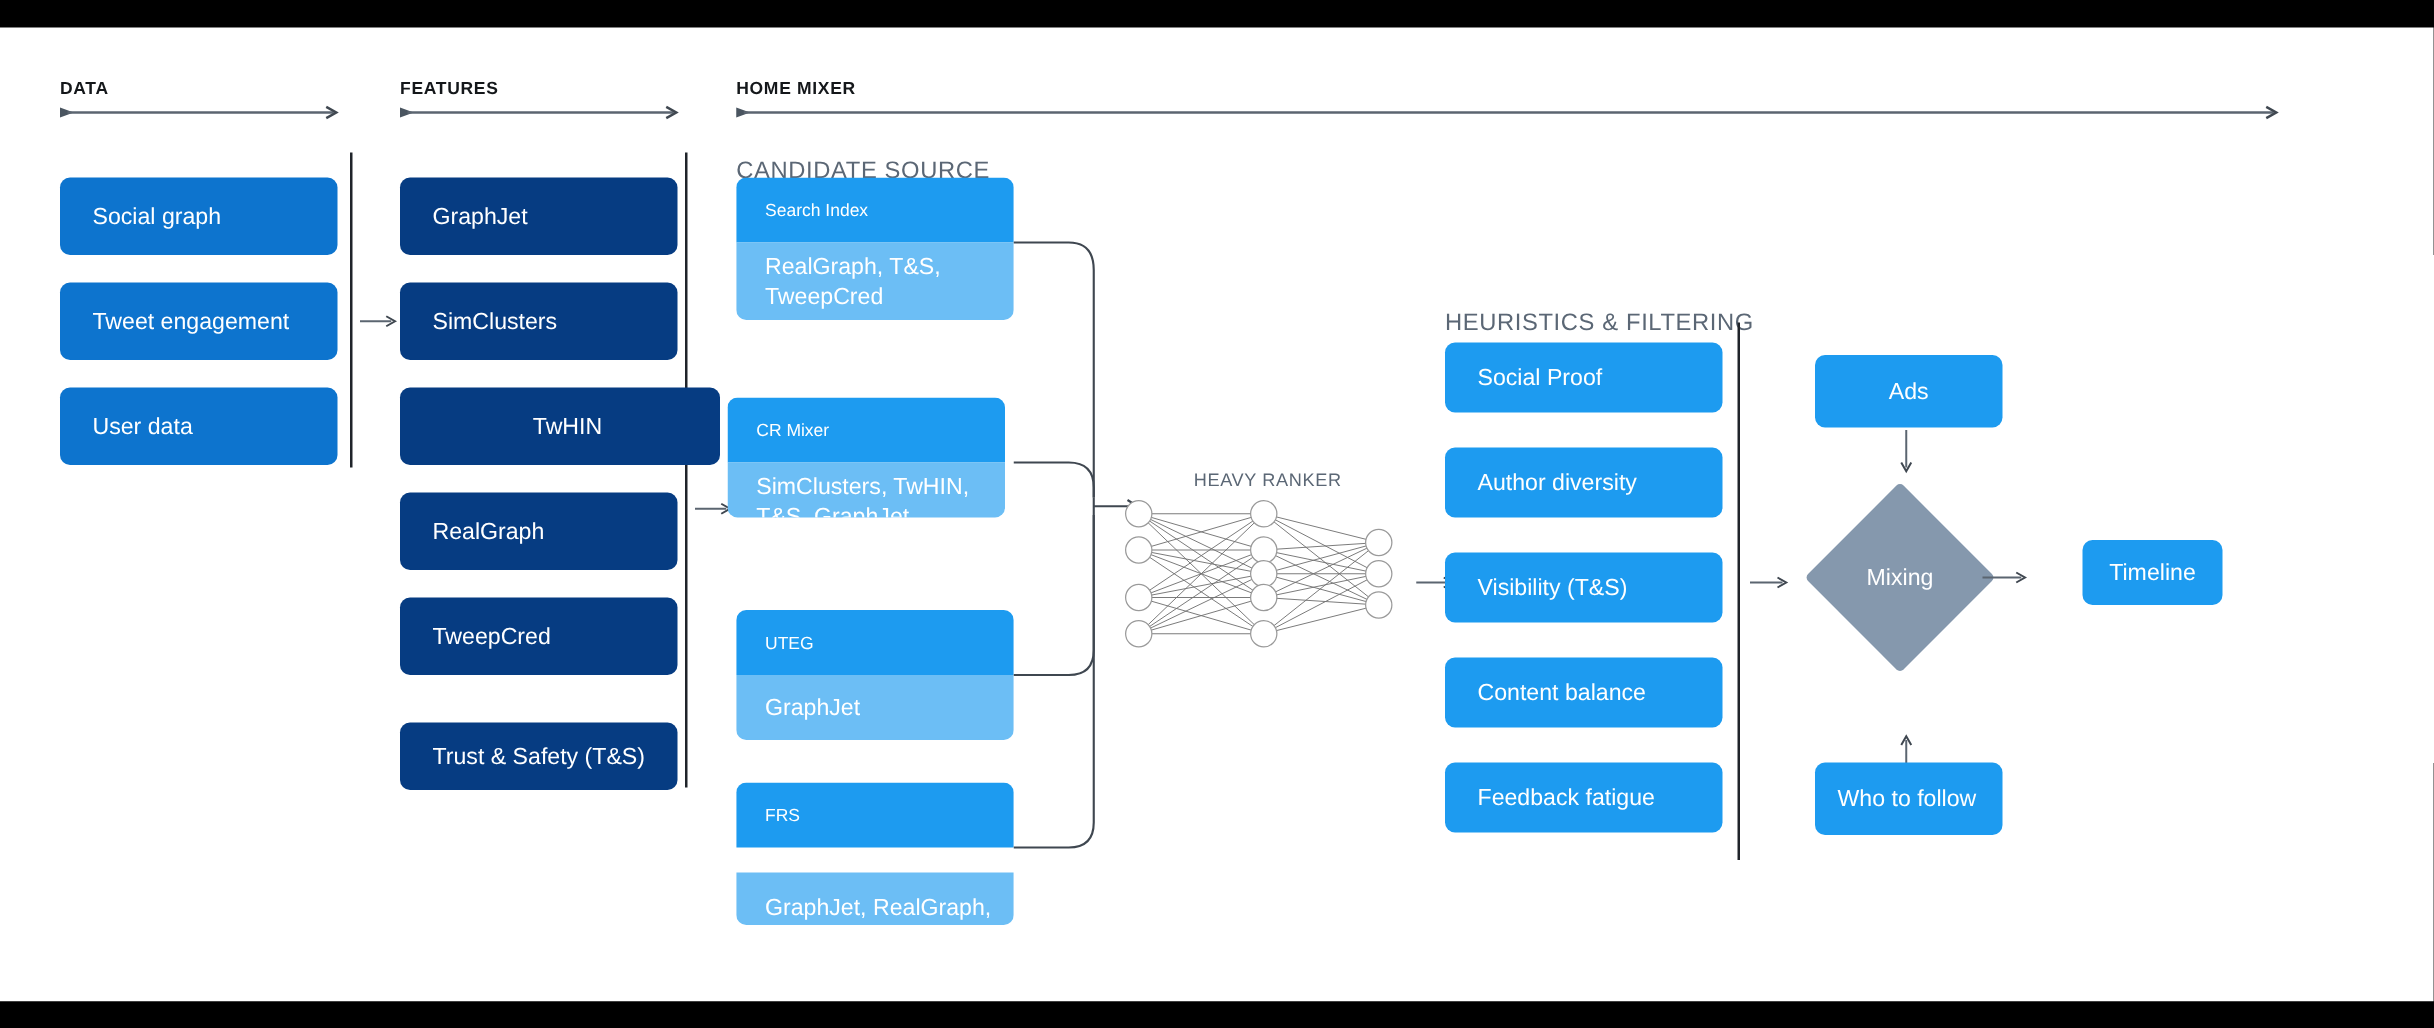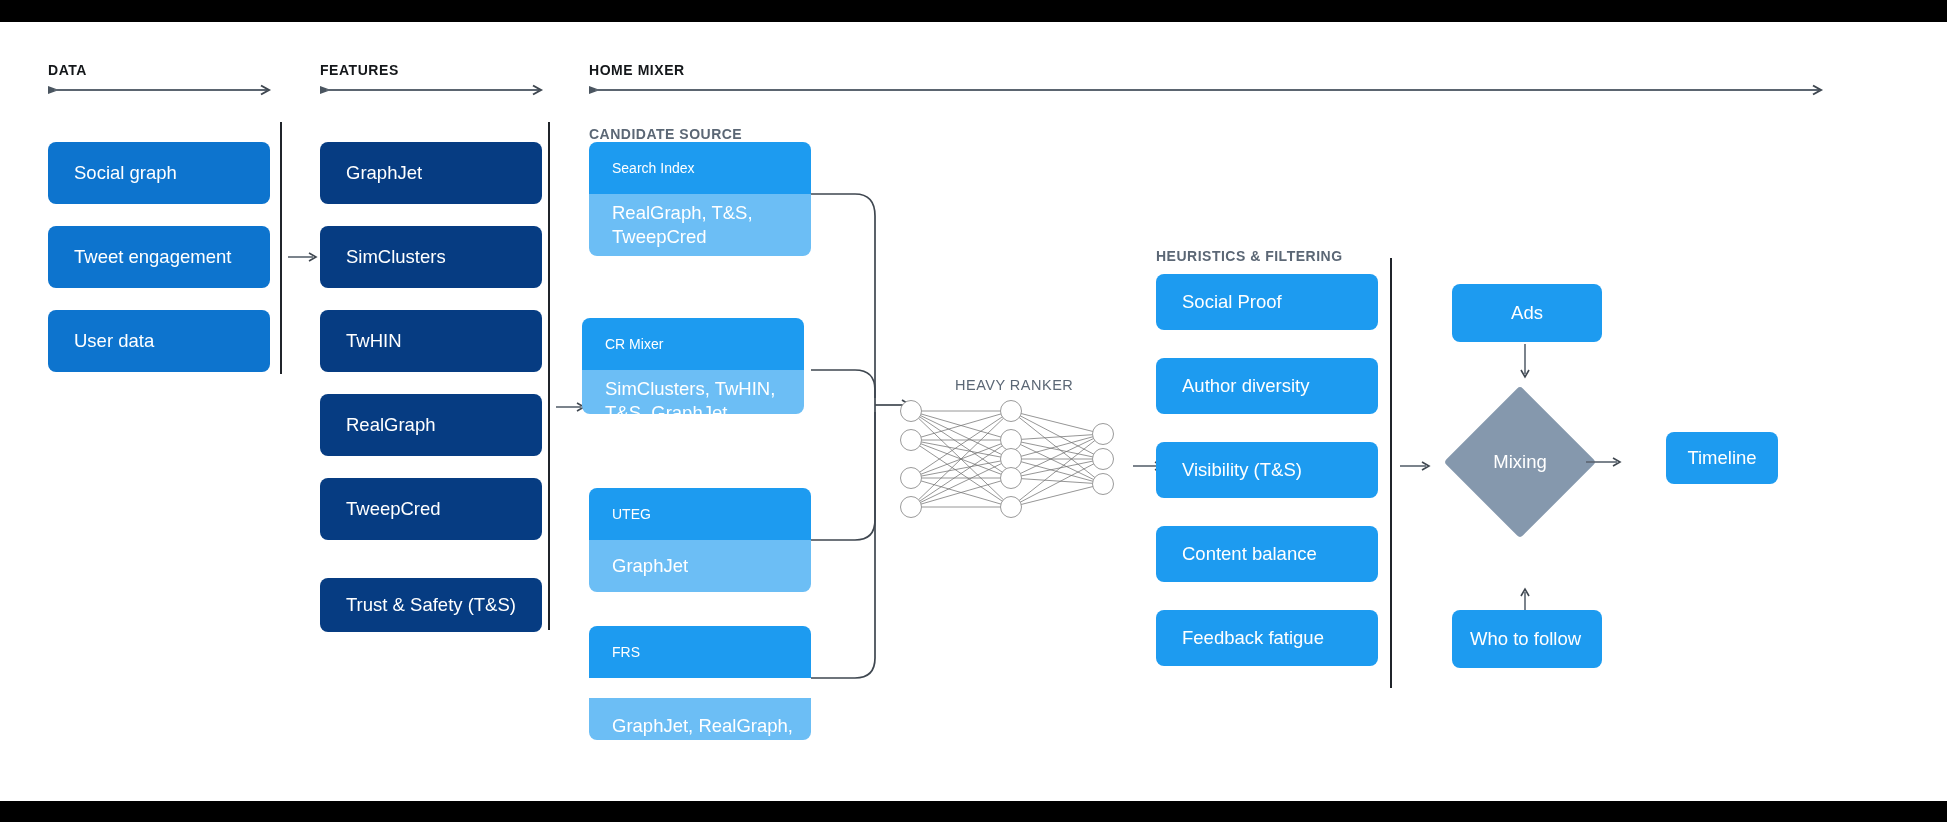--- a/index.html
+++ b/index.html
@@ -34,22 +34,22 @@
   .sec-head {
     position: absolute;
     font-size: 14px;
     font-weight: bold;
     letter-spacing: 0.55px;
     color: #14171a;
     white-space: nowrap;
   }
   .sub-head {
     position: absolute;
-    font-size: 14px;
-    font-weight: bold;
+    font-size: 19px;
+    font-weight: normal;
     letter-spacing: 0.5px;
     color: #5b6775;
     white-space: nowrap;
   }
   .axis-arrow { position: absolute; height: 12px; }
   .axis-arrow svg { display: block; overflow: visible; }
 
   
   .box {
     position: absolute;
@@ -171,21 +171,21 @@
         <path d="M21 3 L28 7 L21 11" fill="none" stroke="#3f4750" stroke-width="1.6"></path>
       </svg>
     </div>
 
     <div class="box feature" style="left:320px; top:120px; width:222px; height:62px;">
       <span>GraphJet</span>
     </div>
     <div class="box feature" style="left:320px; top:204px; width:222px; height:62px;">
       <span>SimClusters</span>
     </div>
-    <div class="box feature" style="left:320px; top:288px; width:222px; height:62px;">
+    <div class="box feature" style="left:320px; top:288px; width:256px; height:62px;justify-content:center;">
       <span>TwHIN</span>
     </div>
     <div class="box feature" style="left:320px; top:372px; width:222px; height:62px;">
       <span>RealGraph</span>
     </div>
     <div class="box feature" style="left:320px; top:456px; width:222px; height:62px;">
       <span>TweepCred</span>
     </div>
     <div class="box feature" style="left:320px; top:532px; width:222px; height:54px;margin-top:24px;">
       <span>Trust &amp; Safety (T&amp;S)</span>

